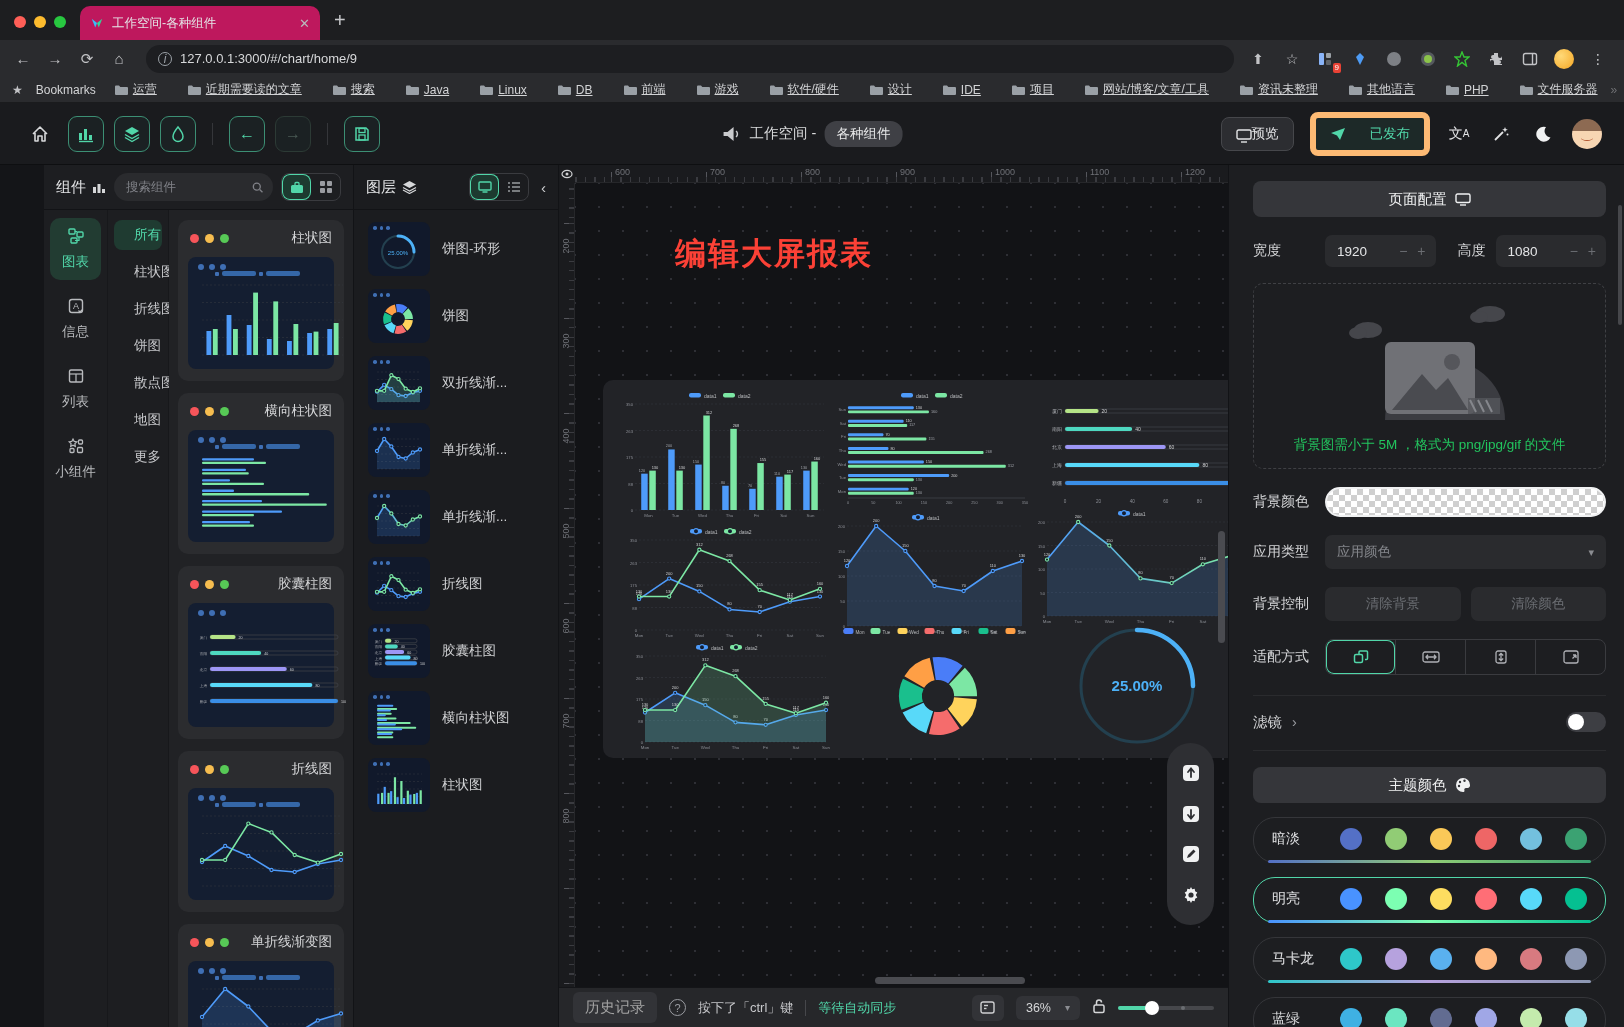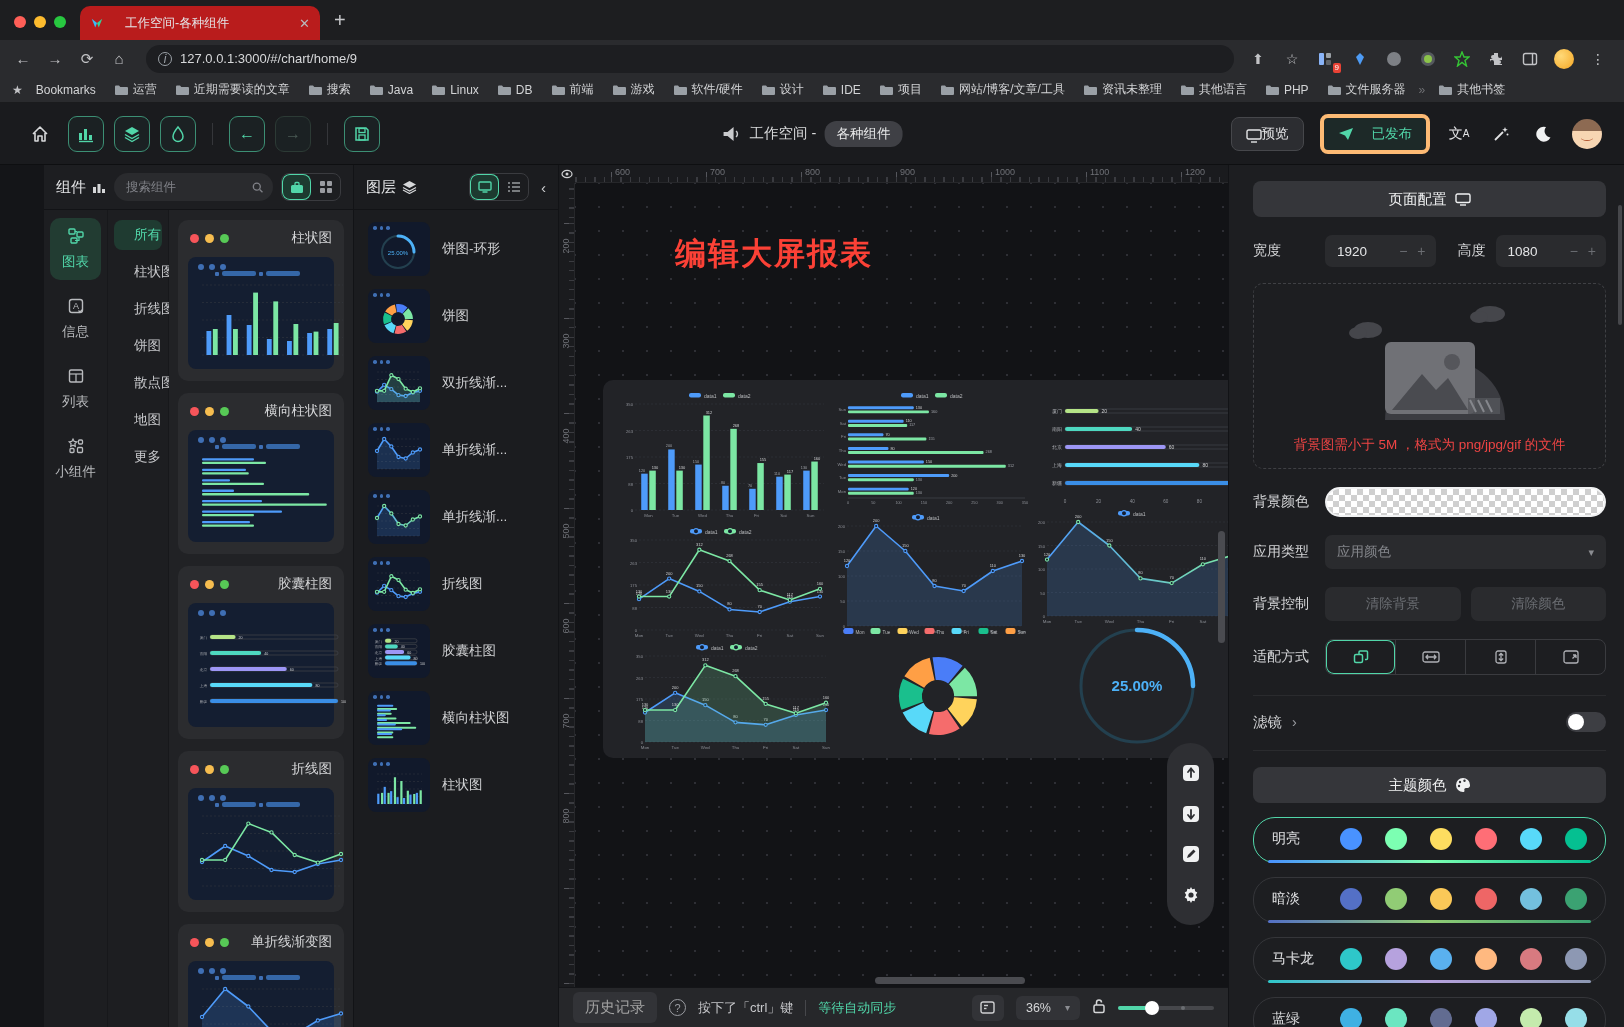--- a/index.html
+++ b/index.html
@@ -4,21 +4,21 @@
 <style>
   html,body{margin:0;padding:0;background:#0e0f11;}
   *{box-sizing:border-box;font-family:"Liberation Sans","DejaVu Sans",sans-serif;}
   .screen{position:relative;width:1624px;height:1027px;background:#141518;overflow:hidden;color:#e8e9ea;}
 
   
   .tabstrip{height:40px;background:#1d1e20;display:flex;align-items:flex-end;}
   .traffic{display:flex;gap:8px;align-items:center;padding:0 14px 12px 14px;}
   .tl{width:12px;height:12px;border-radius:50%;}
   .tl.r{background:#ff5f57}.tl.y{background:#febc2e}.tl.g{background:#28c840}
-  .tab{width:240px;height:34px;background:#b91c1c;border-radius:10px 10px 0 0;display:flex;align-items:center;gap:21px;padding:0 10px;font-size:12.5px;color:#e4e5e7;}
+  .tab{width:240px;height:34px;background:#be185d;border-radius:10px 10px 0 0;display:flex;align-items:center;gap:8px;padding:0 10px;font-size:12.5px;color:#e4e5e7;}
   .tab .favicon{width:14px;height:14px;flex:none;}
   .tab .tab-title{flex:1;white-space:nowrap;overflow:hidden;}
   .tab .tab-close{color:#b9babd;font-size:13px;cursor:pointer;}
   .newtab{color:#c6c7ca;font-size:20px;margin:0 0 8px 14px;}
   .navrow{height:37px;background:#2a2b2e;display:flex;align-items:center;padding:0 10px;gap:6px;}
   .nbtn{width:26px;height:26px;border-radius:50%;display:flex;align-items:center;justify-content:center;color:#c2c3c6;font-size:15px;}
   .urlpill{flex:1;height:28px;background:#1d1e21;border-radius:14px;display:flex;align-items:center;padding:0 12px;gap:8px;font-size:13px;color:#d7d8da;margin:0 8px;}
   .urlpill .info{color:#9aa0a6;font-size:12px;border:1px solid #9aa0a6;border-radius:50%;width:14px;height:14px;display:flex;align-items:center;justify-content:center;font-style:italic;}
   .chrome-icons{display:flex;align-items:center;gap:14px;padding-right:6px;}
   .cicon{position:relative;width:20px;height:20px;display:flex;align-items:center;justify-content:center;color:#c2c3c6;font-size:14px;}
@@ -33,21 +33,21 @@
   
   .apptoolbar{height:62px;background:#1a1b1e;border-bottom:1px solid #0e0f11;display:flex;align-items:center;padding:0 22px;gap:10px;}
   .tbtn{width:36px;height:36px;border-radius:9px;border:1px solid #3c8f74;display:flex;align-items:center;justify-content:center;color:#51d6a9;background:rgba(81,214,169,0.04);}
   .tbtn.plain{border:none;color:#d6d7d9;background:none;}
   .tbtn.disabled{border-color:#2c3a35;color:#4a5b55;}
   .tsep{width:1px;height:22px;background:#35363a;margin:0 6px;}
   .title-center{position:absolute;left:50%;transform:translateX(-50%);display:flex;align-items:center;gap:8px;font-size:14.5px;color:#dadbdd;}
   .proj-pill{background:#3f4045;border-radius:12px;padding:4px 12px;font-size:13.5px;color:#e8e9ea;}
   .toolbar-right{margin-left:auto;display:flex;align-items:center;gap:16px;}
   .btn-preview{display:flex;align-items:flex-end;background:#2c2d31;border:1px solid #46474b;border-radius:8px;padding:7px 14px;font-size:13.5px;color:#e4e5e7;}
-  .btn-pub{display:flex;align-items:center;gap:18px;background:rgba(81,214,169,0.08);border:4px solid #fdba74;border-radius:8px;padding:7px 14px;font-size:13.5px;color:#51d6a9;}
+  .btn-pub{display:flex;align-items:center;gap:24px;background:rgba(81,214,169,0.08);border:6px solid #fdba74;border-radius:8px;padding:7px 14px;font-size:13.5px;color:#51d6a9;}
   .ticon{width:26px;height:26px;display:flex;align-items:center;justify-content:center;color:#e2e3e5;}
   .avatar{width:30px;height:30px;border-radius:50%;background:linear-gradient(180deg,#8d6a52 0 40%,#f7d6b3 40%);position:relative;overflow:hidden;}
   .avatar:after{content:"";position:absolute;left:9px;top:16px;width:12px;height:5px;border-bottom:1.5px solid #b3552f;border-radius:50%;}
 
   
   .main{position:absolute;top:165px;bottom:0;left:0;right:0;display:flex;}
   .left-panel{width:310px;background:#1d1e21;border-right:1px solid #121316;display:flex;flex-direction:column;flex:none;margin-left:44px;}
   .panel-head{height:45px;display:flex;align-items:center;padding:0 12px;gap:8px;border-bottom:1px solid #121316;flex:none;}
   .panel-title{font-size:15px;color:#e4e5e7;display:flex;align-items:center;gap:6px;white-space:nowrap;}
   .searchbox{flex:1;height:28px;background:#2a2b2e;border-radius:14px;display:flex;align-items:center;padding:0 10px;gap:6px;min-width:0;}
@@ -123,21 +123,21 @@
 
   
   .config{width:396px;background:#1d1e21;border-left:1px solid #121316;padding:16px 18px 0 24px;flex:none;overflow:hidden;position:relative;}
   .cfg-headbar{background:#35363a;border-radius:8px;height:36px;display:flex;align-items:center;justify-content:center;gap:8px;font-size:14.5px;color:#f0f1f2;}
   .cfg-row{display:flex;align-items:center;margin-top:18px;gap:10px;}
   .cfg-label{width:62px;font-size:14px;color:#d5d6d8;flex:none;}
   .numbox{flex:1;height:32px;background:#2a2b2e;border-radius:7px;display:flex;align-items:center;padding:0 10px;gap:6px;}
   .numbox input{width:52px;background:none;border:none;outline:none;color:#e4e5e7;font-size:13.5px;}
   .numbox .pm{margin-left:auto;color:#6b6d72;font-size:14px;display:flex;gap:10px;}
   .upload{margin-top:16px;border:1px dashed #3f4044;border-radius:10px;padding:18px 10px 14px 10px;text-align:center;position:relative;}
-  .upload-hint{font-size:13.5px;color:#ef4444;margin-top:10px;}
+  .upload-hint{font-size:13.5px;color:#22c55e;margin-top:10px;}
   .swatch{flex:1;height:30px;border-radius:15px;border:2px solid #f0f1f2;background:
      linear-gradient(45deg,#cfcfcf 25%,transparent 25%,transparent 75%,#cfcfcf 75%),
      linear-gradient(45deg,#cfcfcf 25%,#fff 25%,#fff 75%,#cfcfcf 75%);
      background-size:12px 12px;background-position:0 0,6px 6px;}
   .selbox{flex:1;height:34px;background:#2a2b2e;border-radius:7px;display:flex;align-items:center;padding:0 12px;font-size:13.5px;color:#85878c;}
   .selbox .chev{margin-left:auto;color:#8b8d92;font-size:11px;}
   .ctrl-btn{flex:1;height:34px;background:#2a2b2e;border-radius:7px;display:flex;align-items:center;justify-content:center;font-size:13.5px;color:#6b6e73;}
   .seg-group{flex:1;display:flex;border:1px solid #3a3b3f;border-radius:8px;overflow:hidden;}
   .seg{flex:1;height:34px;display:flex;align-items:center;justify-content:center;color:#aeb0b5;border-left:1px solid #3a3b3f;}
   .seg:first-child{border-left:none;}
@@ -232,21 +232,21 @@
           </svg>
         </div>
       <div class="dot-avatar"></div>
       <div class="cicon">⋮</div>
     </div>
   </div>
 
   <div class="bookmarks">
     <span class="bm-star">★</span>
     <span class="bm">Bookmarks</span>
-    <span id="bookmarks-list" style="display:flex;gap:4px;">
+    <span id="bookmarks-list" style="display:flex;gap:16px;text-decoration:underline;">
         <span class="bm">
           <svg width="14" height="12" viewBox="0 0 14 12">
             <path d="M1 2.5 a1 1 0 0 1 1-1 h3 l1.3 1.5 H13 a1 1 0 0 1 1 1 V10 a1 1 0 0 1-1 1 H2 a1 1 0 0 1-1-1 Z" fill="#9aa0a6"></path>
           </svg>
           <span>运营</span>
         </span>
         <span class="bm">
           <svg width="14" height="12" viewBox="0 0 14 12">
             <path d="M1 2.5 a1 1 0 0 1 1-1 h3 l1.3 1.5 H13 a1 1 0 0 1 1 1 V10 a1 1 0 0 1-1 1 H2 a1 1 0 0 1-1-1 Z" fill="#9aa0a6"></path>
           </svg>
@@ -1500,40 +1500,40 @@
         <div class="cfg-headbar">
           <span>主题颜色</span>
           <svg width="16" height="16" viewBox="0 0 16 16">
               <path d="M8 1 a7 7 0 1 0 0 14 c1.2 0 1.8-.8 1.4-1.8 -.4-1 .2-2.2 1.6-2.2 h1.5 A2.5 2.5 0 0 0 15 8 7 7 0 0 0 8 1 Z" fill="#f0f1f2"></path>
               <circle cx="5" cy="5" r="1.2" fill="#35363a"></circle>
               <circle cx="9.5" cy="3.8" r="1.2" fill="#35363a"></circle>
               <circle cx="4" cy="9" r="1.2" fill="#35363a"></circle>
             </svg>
         </div>
         <div id="theme-rows">
+            <div class="theme-row" style="--grad: linear-gradient(90deg,#5470c6,#91cc75,#3ba272);">
+              <span class="theme-name">暗淡</span>
+              <span class="theme-dots">
+                <span class="tdot" style="background: rgb(84, 112, 198);"></span>
+                <span class="tdot" style="background: rgb(145, 204, 117);"></span>
+                <span class="tdot" style="background: rgb(250, 200, 88);"></span>
+                <span class="tdot" style="background: rgb(238, 102, 102);"></span>
+                <span class="tdot" style="background: rgb(115, 192, 222);"></span>
+                <span class="tdot" style="background: rgb(59, 162, 114);"></span>
+              </span>
+            </div>
             <div class="theme-row active" style="--grad: linear-gradient(90deg,#4992ff,#7cffb2,#05c091);">
               <span class="theme-name">明亮</span>
               <span class="theme-dots">
                 <span class="tdot" style="background: rgb(73, 146, 255);"></span>
                 <span class="tdot" style="background: rgb(124, 255, 178);"></span>
                 <span class="tdot" style="background: rgb(253, 221, 96);"></span>
                 <span class="tdot" style="background: rgb(255, 110, 118);"></span>
                 <span class="tdot" style="background: rgb(88, 217, 249);"></span>
                 <span class="tdot" style="background: rgb(5, 192, 145);"></span>
-              </span>
-            </div>
-            <div class="theme-row" style="--grad: linear-gradient(90deg,#5470c6,#91cc75,#3ba272);">
-              <span class="theme-name">暗淡</span>
-              <span class="theme-dots">
-                <span class="tdot" style="background: rgb(84, 112, 198);"></span>
-                <span class="tdot" style="background: rgb(145, 204, 117);"></span>
-                <span class="tdot" style="background: rgb(250, 200, 88);"></span>
-                <span class="tdot" style="background: rgb(238, 102, 102);"></span>
-                <span class="tdot" style="background: rgb(115, 192, 222);"></span>
-                <span class="tdot" style="background: rgb(59, 162, 114);"></span>
               </span>
             </div>
             <div class="theme-row" style="--grad: linear-gradient(90deg,#2ec7c9,#b6a2de,#8d98b3);">
               <span class="theme-name">马卡龙</span>
               <span class="theme-dots">
                 <span class="tdot" style="background: rgb(46, 199, 201);"></span>
                 <span class="tdot" style="background: rgb(182, 162, 222);"></span>
                 <span class="tdot" style="background: rgb(90, 177, 239);"></span>
                 <span class="tdot" style="background: rgb(255, 185, 128);"></span>
                 <span class="tdot" style="background: rgb(216, 122, 128);"></span>

